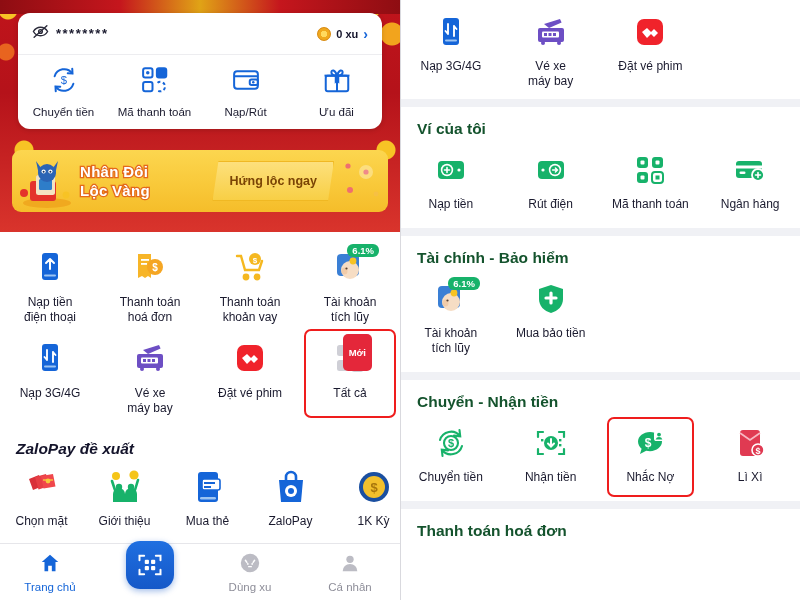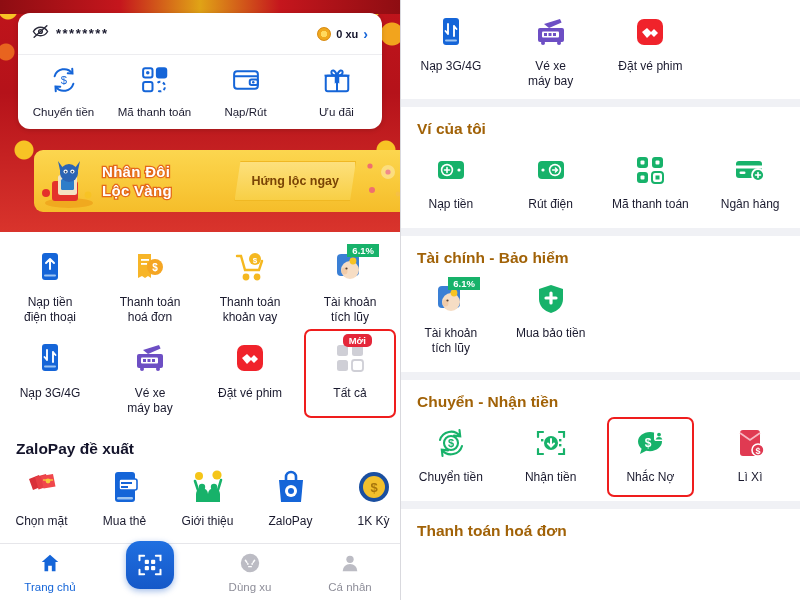--- a/index.html
+++ b/index.html
@@ -52,21 +52,21 @@
   .xu-txt { font-size: 11px; font-weight: 700; color: #14142b; }
   .chev { color: #1565d8; font-size: 14px; font-weight: 700; }
   .quick-row { display: flex; padding: 10px 0 11px; }
   .quick { flex: 1; display: flex; flex-direction: column; align-items: center; gap: 7px; }
   .quick .lbl { font-size: 11.5px; color: #1a1a2e; }
 
   .promo {
     position: absolute; left: 12px; top: 150px; width: 376px; height: 62px;
     border-radius: 9px; z-index: 4; overflow: hidden;
     background: linear-gradient(180deg, #fcd64f 0%, #f9c93a 55%, #f5bd2a 100%);
-    display: flex; align-items: center; margin-left: 22px;
+    display: flex; align-items: center;
   }
   .promo-cat {
     width: 62px; height: 56px; margin-left: 4px; flex: none; position: relative;
   }
   .promo-txt { margin-left: 2px; }
   .promo-l1, .promo-l2 {
     color: #fff; font-weight: 700; font-size: 15px; line-height: 19px;
     -webkit-text-stroke: 2.6px #e4691a; paint-order: stroke fill;
     letter-spacing: .3px;
   }
@@ -83,31 +83,31 @@
     position: absolute; left: 0; top: 240px; width: 400px;
     display: grid; grid-template-columns: repeat(4, 1fr); row-gap: 6px;
   }
   .svc { display: flex; flex-direction: column; align-items: center; padding-top: 6px; position: relative; }
   .svc .ico-wrap { position: relative; height: 46px; display: flex; align-items: center; justify-content: center; }
   .svc .lbl {
     font-size: 12px; color: #1a1a2e; text-align: center; line-height: 15px; margin-top: 3px;
   }
   .badge-pct {
     position: absolute; right: -12px; top: -2px; background: #17b26a; color: #fff;
-    font-size: 9.5px; font-weight: 700; padding: 1px 5px; border-radius: 0;
+    font-size: 9.5px; font-weight: 700; padding: 1px 5px; border-radius: 6px;
   }
   .badge-new {
     position: absolute; right: -6px; top: -3px; background: #e4273a; color: #fff;
-    font-size: 9.5px; font-weight: 700; padding: 1px 6px; border-radius: 5px;
+    font-size: 9.5px; font-weight: 700; padding: 13px 6px; border-radius: 5px;
   }
   .svc.hl { outline: 2.5px solid #ef1d1d; border-radius: 5px; margin: 0 6px; padding-bottom: 4px; }
 
   .sec-title-left {
     position: absolute; left: 16px; top: 440px;
-    font-size: 15.5px; font-weight: 700; color: #14142b;
+    font-size: 15.5px; font-weight: 700; color: #14142b; font-style: italic;
   }
   .sugg-row {
     position: absolute; left: 0; top: 468px; width: 400px;
     display: flex;
   }
   .sugg { width: 83px; flex: none; display: flex; flex-direction: column; align-items: center; }
   .sugg .lbl { font-size: 12px; color: #1a1a2e; margin-top: 4px; white-space: nowrap; }
 
   .tabbar {
     position: absolute; left: 0; bottom: 0; width: 400px; height: 57px;
@@ -125,21 +125,21 @@
   }
 
   
   .panel-right {
     position: relative; width: 400px; height: 600px;
     background: #fff; border-left: 1px solid #d9d9de; overflow: hidden;
   }
   .sep { height: 8px; background: #f0f1f5; }
   .sec { padding: 0 0 6px; }
   .sec-title {
-    font-size: 15.5px; font-weight: 700; color: #a16207;
+    font-size: 15.5px; font-weight: 700; color: #14532d;
     padding: 13px 16px 8px;
   }
   .grid4 { display: grid; grid-template-columns: repeat(4, 1fr); }
   .gitem {
     display: flex; flex-direction: column; align-items: center;
     padding: 4px 0 10px; position: relative;
   }
   .gitem .ico-wrap { position: relative; height: 44px; display: flex; align-items: center; justify-content: center; }
   .gitem .lbl { font-size: 12px; color: #1a1a2e; text-align: center; line-height: 15px; margin-top: 3px; }
   .gitem.hl { outline: 2.5px solid #ef1d1d; border-radius: 5px; margin: 0 8px; }
@@ -388,46 +388,46 @@
             <path d="M18 8l12-2 2.5 12.5-12 2z" fill="#f0474c"></path>
             <circle cx="25" cy="13" r="2.4" fill="#f7c93c"></circle>
             <path d="M20 12h10" stroke="#f7c93c" stroke-width="1.4"></path>
           </svg>
         </span>
         <span class="lbl">Chọn mặt</span>
       </div>
       <div class="sugg">
         <span>
           <svg width="38" height="38" viewBox="0 0 38 38">
-            <rect x="9" y="4" width="20" height="30" rx="3" fill="#1565d8"></rect>
-            <rect x="11" y="29" width="16" height="2.4" rx="1.2" fill="#9cc4f2"></rect>
-            <rect x="13" y="11" width="18" height="11" rx="2" fill="#fff" stroke="#1565d8" stroke-width="1.6"></rect>
-            <rect x="15" y="14" width="11" height="2" fill="#1565d8"></rect>
-              <rect x="15" y="18" width="7" height="2" fill="#1565d8"></rect>
-          </svg>
-        </span>
-        <span class="lbl">Mua thẻ</span>
-      </div>
-      <div class="sugg">
-        <span>
-          <svg width="38" height="38" viewBox="0 0 38 38">
             <circle cx="10" cy="8" r="4" fill="#f5c518"></circle>
               <circle cx="28" cy="7" r="4.6" fill="#f5c518"></circle>
             <circle cx="13" cy="19" r="3.2" fill="#17b26a"></circle>
               <circle cx="25" cy="19" r="3.2" fill="#17b26a"></circle>
             <path d="M7 34v-8a6 6 0 0 1 12 0v8z" fill="#17b26a"></path>
             <path d="M19 34v-8a6 6 0 0 1 12 0v8z" fill="#17b26a"></path>
             <path d="M9 22L6 13M29 22l3-10" stroke="#17b26a" stroke-width="2.6" stroke-linecap="round"></path>
           </svg>
         </span>
         <span class="lbl">Giới thiệu</span>
       </div>
       <div class="sugg">
         <span>
           <svg width="38" height="38" viewBox="0 0 38 38">
+            <rect x="9" y="4" width="20" height="30" rx="3" fill="#1565d8"></rect>
+            <rect x="11" y="29" width="16" height="2.4" rx="1.2" fill="#9cc4f2"></rect>
+            <rect x="13" y="11" width="18" height="11" rx="2" fill="#fff" stroke="#1565d8" stroke-width="1.6"></rect>
+            <rect x="15" y="14" width="11" height="2" fill="#1565d8"></rect>
+              <rect x="15" y="18" width="7" height="2" fill="#1565d8"></rect>
+          </svg>
+        </span>
+        <span class="lbl">Mua thẻ</span>
+      </div>
+      <div class="sugg">
+        <span>
+          <svg width="38" height="38" viewBox="0 0 38 38">
             <path d="M7 12h24l-2 22H9z" fill="#1565d8"></path>
             <path d="M14 12V9a5 5 0 0 1 10 0v3" stroke="#1565d8" stroke-width="2.6" fill="none"></path>
             <circle cx="19" cy="23" r="6" fill="#fff"></circle>
               <circle cx="19" cy="23" r="3" fill="#1565d8"></circle>
           </svg>
         </span>
         <span class="lbl">ZaloPay</span>
       </div>
       <div class="sugg">
         <span>

